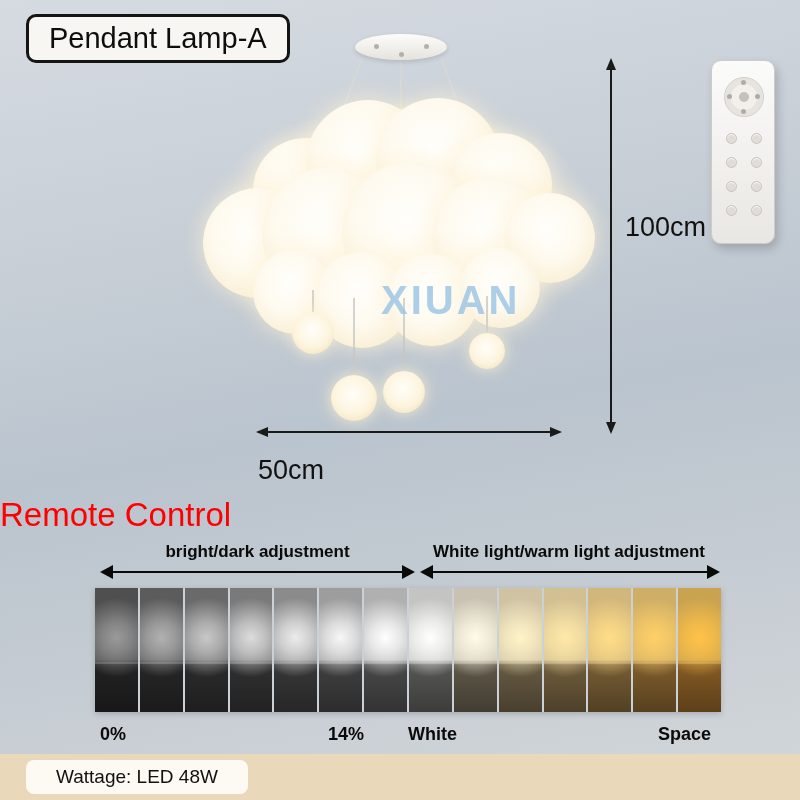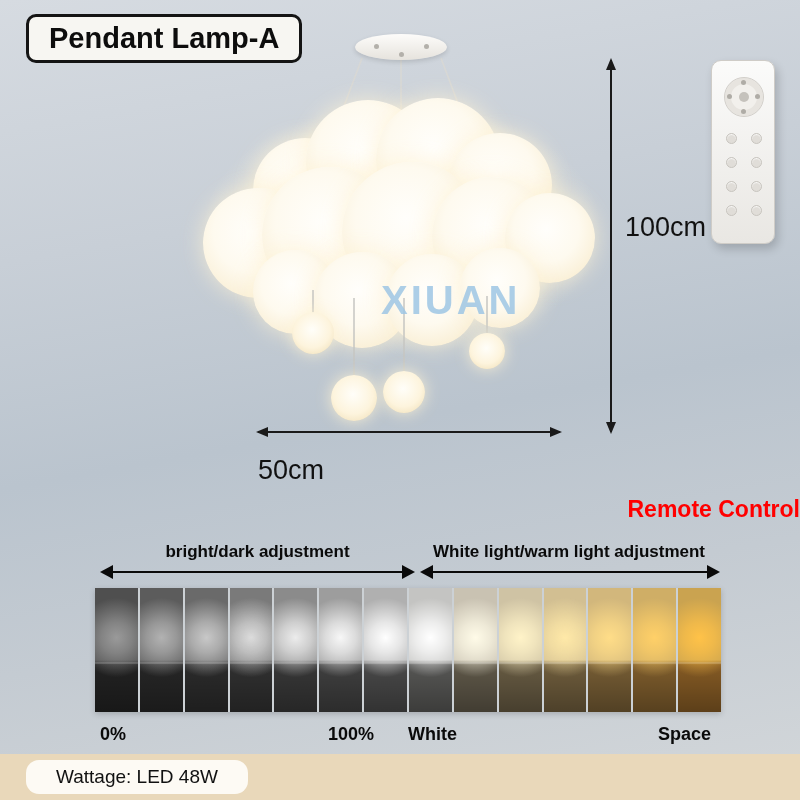--- a/index.html
+++ b/index.html
@@ -4,21 +4,21 @@
 <style>
   * { margin:0; padding:0; box-sizing:border-box; }
   html,body { width:800px; height:800px; }
   body { font-family:"Liberation Sans", sans-serif; }
 
   .canvas { position:relative; width:800px; height:800px; overflow:hidden;
     background:linear-gradient(170deg,#d6dbe1 0%, #c8cfd7 28%, #bac4ce 52%, #c4cbd2 72%, #d3d7da 100%); }
 
   
   .badge { position:absolute; left:26px; top:14px; background:#f7f6f2; border:3px solid #141414;
-    border-radius:10px; padding:5px 20px; font-size:29px; color:#0d0d0d;font-weight:bold; }
+    border-radius:10px; padding:5px 20px; font-size:29px; color:#0d0d0d; }
 
   
   .mount-plate { position:absolute; left:355px; top:34px; width:92px; height:26px; border-radius:50%;
     background:linear-gradient(180deg,#fdfcfa,#e6e3dd); box-shadow:0 2px 5px rgba(0,0,0,0.14); }
   .screw { position:absolute; width:5px; height:5px; border-radius:50%; background:#b3b0aa; }
 
   .wires { position:absolute; left:0; top:0; }
 
   
   .glow-back { position:absolute; left:203px; top:103px; width:398px; height:252px; border-radius:50%;
@@ -52,22 +52,22 @@
     background:linear-gradient(180deg,#fbfbfa,#e9e7e3); border:1px solid #cfccc7; border-radius:10px;
     box-shadow:3px 5px 10px rgba(0,0,0,0.18); }
   .r-ring { position:absolute; left:12px; top:16px; width:40px; height:40px; border-radius:50%;
     background:#f2f0ec; border:1px solid #d2cfca; box-shadow:inset 0 0 0 6px #e7e4df; }
   .r-center { position:absolute; left:27px; top:31px; width:10px; height:10px; border-radius:50%; background:#c5c2bc; }
   .r-dot { position:absolute; width:5px; height:5px; border-radius:50%; background:#afaca6; }
   .r-btn { position:absolute; width:11px; height:11px; border-radius:50%; background:#e0ddd8;
     border:1px solid #c8c5bf; box-shadow:inset 0 1px 1px rgba(255,255,255,0.8); }
 
   
-  .remote-heading { position:absolute; left:0; right:0; top:496px; text-align:right;
-    font-size:23px; font-weight:bold; }
+  .remote-heading { position:absolute; left:0; right:0; top:496px; text-align:left;
+    font-size:33px; font-weight:normal; }
   .adj-label { position:absolute; top:542px; font-size:17px; font-weight:bold; color:#0a0a0a; text-align:center; }
   .adj-left-label { left:100px; width:315px; }
   .adj-right-label { left:418px; width:302px; }
 
   .darrow { position:absolute; top:565px; height:14px; }
   .darrow-left { left:100px; width:315px; }
   .darrow-right { left:420px; width:300px; }
   .darrow .line { position:absolute; left:9px; right:9px; top:6px; height:2px; background:#0a0a0a; }
   .darrow .ah-l { position:absolute; left:0; top:0; width:0; height:0;
     border-top:7px solid transparent; border-bottom:7px solid transparent; border-right:13px solid #0a0a0a; }
@@ -85,21 +85,21 @@
   .strip-lbl { position:absolute; top:724px; font-size:18px; font-weight:600; color:#0a0a0a; }
   .lbl-0 { left:100px; }
   .lbl-100 { left:328px; }
   .lbl-white { left:408px; }
   .lbl-warm { left:658px; }
 
   
   .footer { position:absolute; left:0; right:0; bottom:0; height:46px; background:#e9d8ba;
     display:flex; align-items:center; justify-content:space-between; padding:0 26px;
     font-size:19px; color:#111; }
-  .pill { background:#fdfaf4; border-radius:13px; padding:6px 30px; }
+  .pill { background:#fdfaf4; border-radius:8px; padding:6px 30px; }
   .pill-right { background:#f4ecd9; }
 </style>
 </head>
 <body>
 
 <div class="canvas">
 
   <div class="badge">
     <span>Pendant Lamp-A</span>
   </div>
@@ -204,21 +204,21 @@
       <div class="seg" style="background: radial-gradient(55px at 50% 40%, rgb(255, 255, 255) 0%, rgba(255, 255, 255, 0.69) 28%, rgba(255, 255, 255, 0) 72%), linear-gradient(rgb(196, 196, 194) 0%, rgb(196, 196, 194) 58%, rgb(86, 86, 84) 62%, rgb(86, 86, 84) 100%);"></div>
       <div class="seg" style="background: radial-gradient(55px at 50% 40%, rgb(255, 251, 232) 0%, rgba(255, 251, 232, 0.69) 28%, rgba(255, 251, 232, 0) 72%), linear-gradient(rgb(201, 194, 178) 0%, rgb(201, 194, 178) 58%, rgb(94, 87, 72) 62%, rgb(94, 87, 72) 100%);"></div>
       <div class="seg" style="background: radial-gradient(55px at 50% 40%, rgb(255, 243, 200) 0%, rgba(255, 243, 200, 0.69) 28%, rgba(255, 243, 200, 0) 72%), linear-gradient(rgb(207, 195, 164) 0%, rgb(207, 195, 164) 58%, rgb(102, 90, 66) 62%, rgb(102, 90, 66) 100%);"></div>
       <div class="seg" style="background: radial-gradient(55px at 50% 40%, rgb(255, 233, 168) 0%, rgba(255, 233, 168, 0.69) 28%, rgba(255, 233, 168, 0) 72%), linear-gradient(rgb(210, 191, 146) 0%, rgb(210, 191, 146) 58%, rgb(110, 92, 60) 62%, rgb(110, 92, 60) 100%);"></div>
       <div class="seg" style="background: radial-gradient(55px at 50% 40%, rgb(255, 221, 136) 0%, rgba(255, 221, 136, 0.69) 28%, rgba(255, 221, 136, 0) 72%), linear-gradient(rgb(210, 183, 124) 0%, rgb(210, 183, 124) 58%, rgb(117, 92, 52) 62%, rgb(117, 92, 52) 100%);"></div>
       <div class="seg" style="background: radial-gradient(55px at 50% 40%, rgb(255, 208, 104) 0%, rgba(255, 208, 104, 0.69) 28%, rgba(255, 208, 104, 0) 72%), linear-gradient(rgb(207, 174, 102) 0%, rgb(207, 174, 102) 58%, rgb(125, 92, 44) 62%, rgb(125, 92, 44) 100%);"></div>
       <div class="seg" style="background: radial-gradient(55px at 50% 40%, rgb(255, 194, 72) 0%, rgba(255, 194, 72, 0.69) 28%, rgba(255, 194, 72, 0) 72%), linear-gradient(rgb(202, 163, 80) 0%, rgb(202, 163, 80) 58%, rgb(132, 90, 36) 62%, rgb(132, 90, 36) 100%);"></div>
     </div>
 
   <span class="strip-lbl lbl-0">0%</span>
-  <span class="strip-lbl lbl-100">100%</span>
+  <span class="strip-lbl lbl-100">14%</span>
   <span class="strip-lbl lbl-white">White</span>
   <span class="strip-lbl lbl-warm">Space</span>
 
   <div class="footer">
     <span class="pill">Wattage: LED 48W</span>
   </div>
 
 </div>
 
 </body></html>

